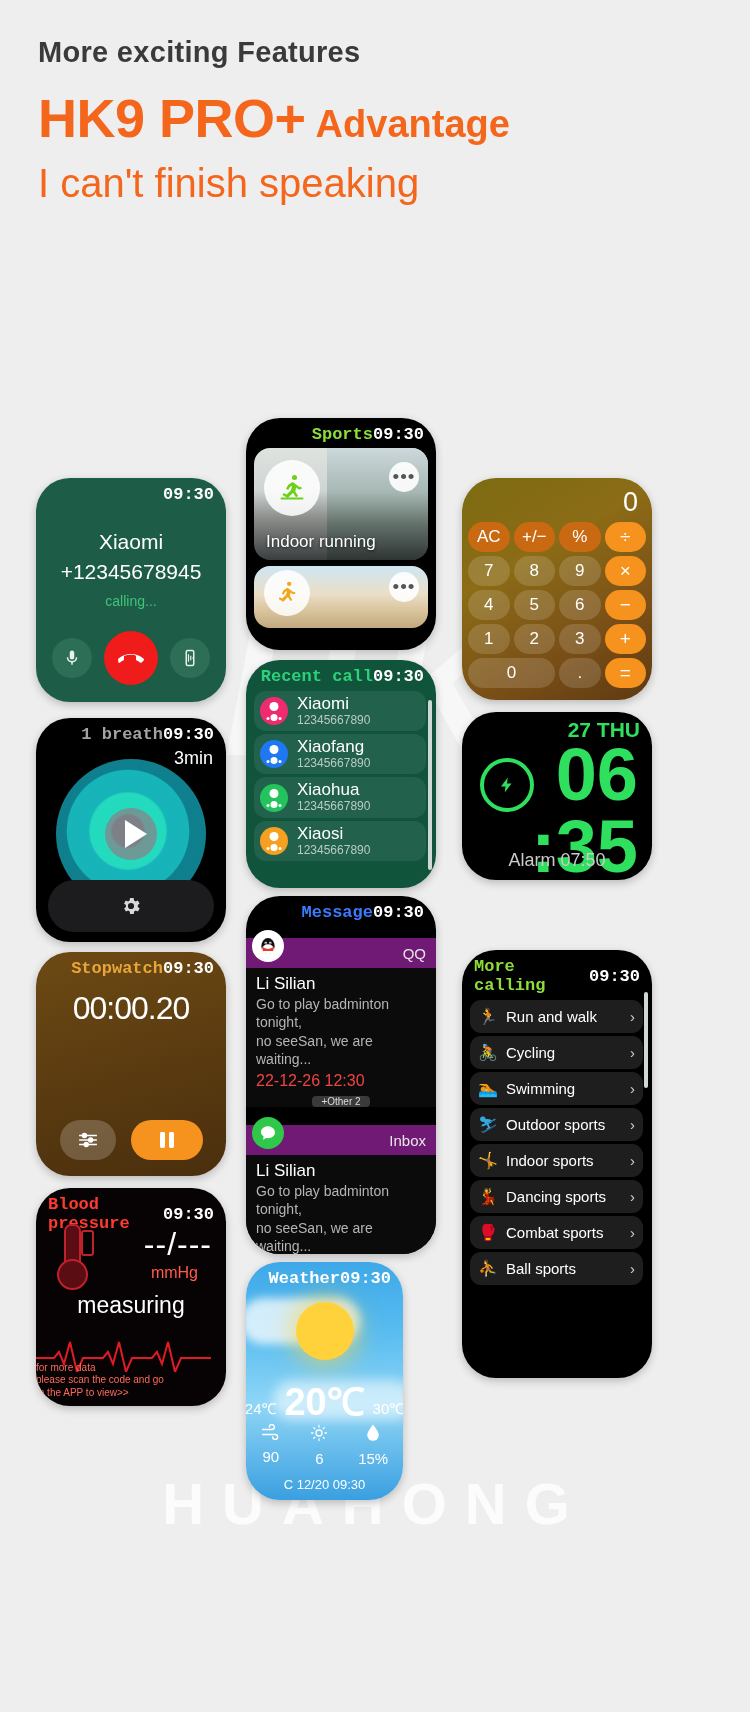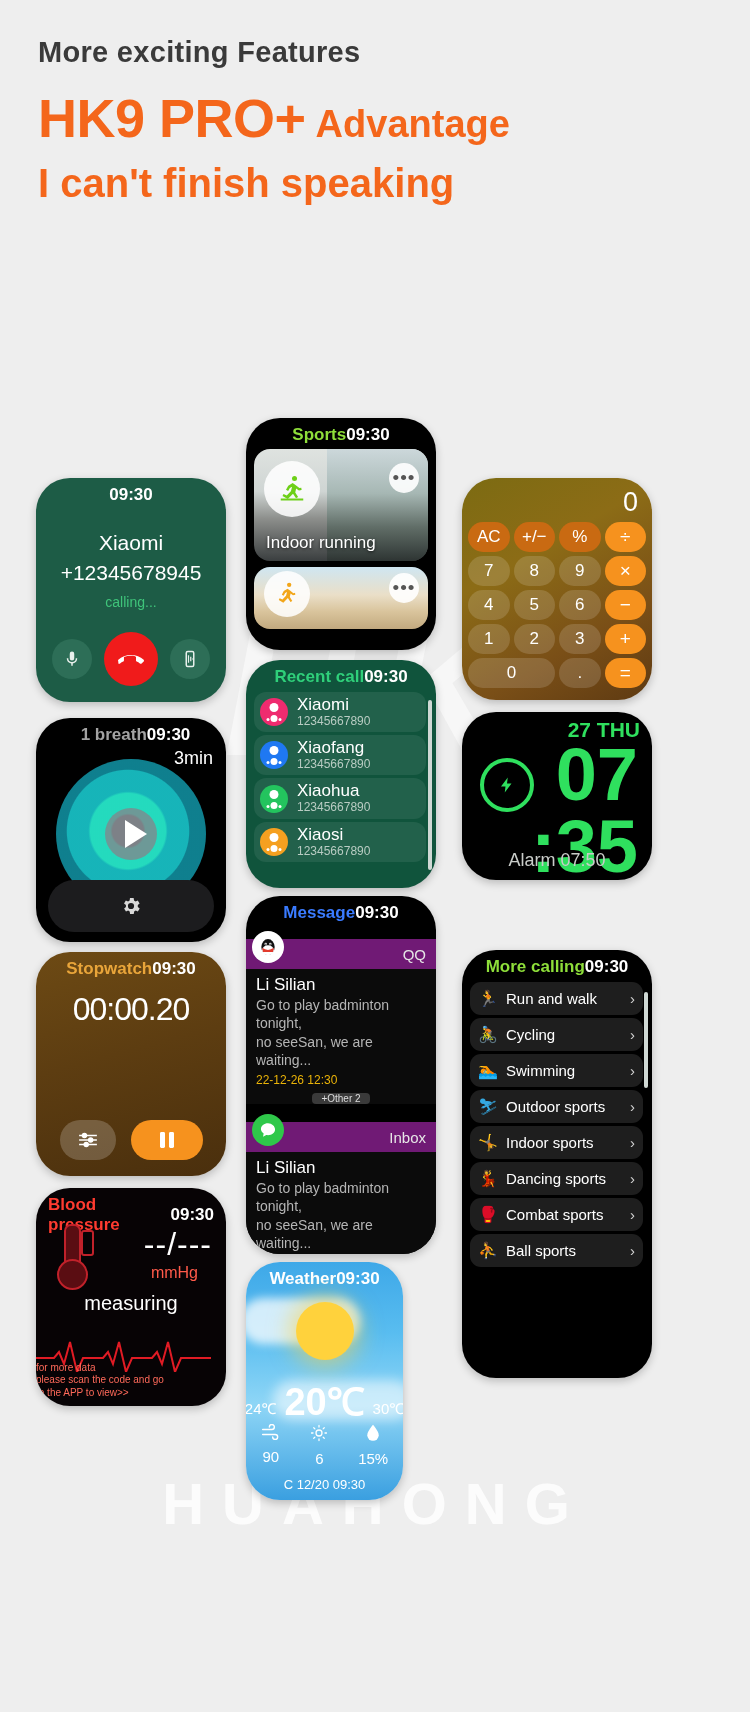--- a/index.html
+++ b/index.html
@@ -19,27 +19,27 @@
   }
   .wm-hk{top:585px;font-size:185px;font-style:italic;letter-spacing:18px;opacity:.55;}
   .wm-huahong{top:1470px;font-size:58px;letter-spacing:18px;opacity:.85;}
 
   
   .header{position:absolute;left:38px;top:36px;width:680px;z-index:3;}
   .h-top{font-size:29px;font-weight:bold;color:#3a3a3a;letter-spacing:.3px;}
   .h-main{margin-top:22px;line-height:1.0;white-space:nowrap;}
   .h-main .big{font-size:54px;font-weight:bold;color:#f4661b;letter-spacing:-.5px;}
   .h-main .med{font-size:38px;font-weight:bold;color:#f4661b;margin-left:10px;}
-  .h-sub{margin-top:16px;font-size:40px;font-weight:bold;color:#f4661b;}
+  .h-sub{margin-top:16px;font-size:40px;font-weight:normal;color:#f4661b;}
   .h-para{margin-top:26px;font-size:25px;color:#4a4a4a;line-height:1.38;}
 
   
   .watch{position:absolute;border-radius:34px;overflow:hidden;z-index:2;
          box-shadow:0 3px 9px rgba(0,0,0,.22);}
-  .wtop{display:flex;align-items:center;justify-content:center;padding:7px 12px 2px 12px;}
+  .wtop{display:flex;align-items:center;justify-content:flex-end;padding:7px 12px 2px 12px;font-family:Liberation Mono, monospace;}
   .wtop .wt-title{font-size:17px;font-weight:bold;}
   .wtop .wt-time{font-size:17px;font-weight:bold;color:#fff;}
 
   
   #call{left:36px;top:478px;width:190px;height:224px;background:#1d5c46;}
   #call .name{text-align:center;color:#fff;font-size:21px;margin-top:24px;}
   #call .num{text-align:center;color:#fff;font-size:21px;margin-top:6px;}
   #call .state{text-align:center;color:#3fc47a;font-size:14px;margin-top:9px;}
   #call .btnrow{display:flex;align-items:center;justify-content:space-around;margin-top:22px;padding:0 10px;}
   .cbtn{border-radius:50%;display:flex;align-items:center;justify-content:center;}
@@ -131,39 +131,39 @@
   #msg{left:246px;top:896px;width:190px;height:358px;background:#000;}
   #msg .wt-title{color:#3a7bff;}
   .mg-card{margin:0 0 0 0;background:#0b0b0b;}
   .mg-head{display:flex;align-items:center;justify-content:space-between;background:#701a75;height:30px;
            padding:0 10px 0 44px;position:relative;}
   .mg-ava{position:absolute;left:6px;top:-8px;width:32px;height:32px;border-radius:50%;background:#fff;
           display:flex;align-items:center;justify-content:center;font-size:21px;}
   .mg-app{color:#e6e6e6;font-size:15px;}
   .mg-from{color:#fff;font-size:17px;padding:6px 10px 0 10px;}
   .mg-body{color:#b5b5b5;font-size:14px;padding:2px 10px 0 10px;line-height:1.25;}
-  .mg-date{color:#eab308;font-size:12px;padding:4px 10px 6px 10px;}
+  .mg-date{color:#ef4444;font-size:16px;padding:4px 10px 6px 10px;}
   .mg-more{margin:0 auto;width:58px;text-align:center;background:#3a3a3a;color:#ddd;font-size:10px;border-radius:4px;}
 
   
   #exer{left:462px;top:950px;width:190px;height:428px;background:#000;}
   #exer .wt-title{color:#8ede3a;}
   .ex-item{display:flex;align-items:center;gap:8px;background:#1e1e1e;border-radius:11px;
            margin:3px 9px 0 8px;padding:7px 8px;}
   .ex-ico{width:20px;text-align:center;font-size:16px;flex:0 0 20px;}
   .ex-lbl{color:#fff;font-size:15px;flex:1;}
   .ex-ch{color:#d2d2d2;font-size:15px;}
   .ex-bar{position:absolute;right:4px;top:42px;width:4px;height:96px;border-radius:2px;background:#cfd8d4;}
 
   
   #bp{left:36px;top:1188px;width:190px;height:218px;background:#070305;}
   #bp .wt-title{color:#ff3b30;}
   .bp-val{position:absolute;right:14px;top:38px;color:#fff;font-size:32px;letter-spacing:1px;}
   .bp-unit{position:absolute;right:28px;top:76px;color:#ff5a4a;font-size:16px;}
-  .bp-meas{position:absolute;left:0;right:0;top:104px;text-align:center;color:#fff;font-size:20px;}
+  .bp-meas{position:absolute;left:0;right:0;top:104px;text-align:center;color:#fff;font-size:23px;}
   .bp-therm{position:absolute;left:18px;top:36px;width:34px;height:66px;}
   .bp-therm .tube{position:absolute;left:10px;top:0;width:13px;height:42px;border:2px solid #c0212a;
        border-radius:7px 7px 0 0;background:#5a0d12;}
   .bp-therm .bulb{position:absolute;left:3px;bottom:0;width:27px;height:27px;border-radius:50%;
        border:2px solid #c0212a;background:#5a0d12;}
   .bp-therm .mk{position:absolute;right:-6px;top:6px;width:9px;height:22px;border:2px solid #c0212a;border-radius:3px;}
   .bp-ecg{position:absolute;left:0;right:0;top:140px;height:44px;}
   .bp-foot{position:absolute;left:0;right:0;bottom:6px;text-align:left;color:#ff6a5a;font-size:10px;line-height:1.28;}
 
   
@@ -334,21 +334,21 @@
   <div class="rc-bar"></div>
 </div>
 
 <div class="watch" id="clock">
   <div class="cl-date">27 THU</div>
   <div class="cl-batt">
     <svg width="18" height="18" viewBox="0 0 24 24" fill="#2fe05e">
         <path d="M13 2 4 14h6l-1 8 9-12h-6z"></path>
       </svg>
   </div>
-  <div class="cl-h">07</div>
+  <div class="cl-h">06</div>
   <div class="cl-m">:35</div>
   <div class="cl-alarm">Alarm 07:50</div>
 </div>
 
 <div class="watch" id="stop">
   <div class="wtop">
     <span class="wt-title">Stopwatch</span>
     <span class="wt-time">09:30</span>
   </div>
   <div class="sw-time">00:00.20</div>

